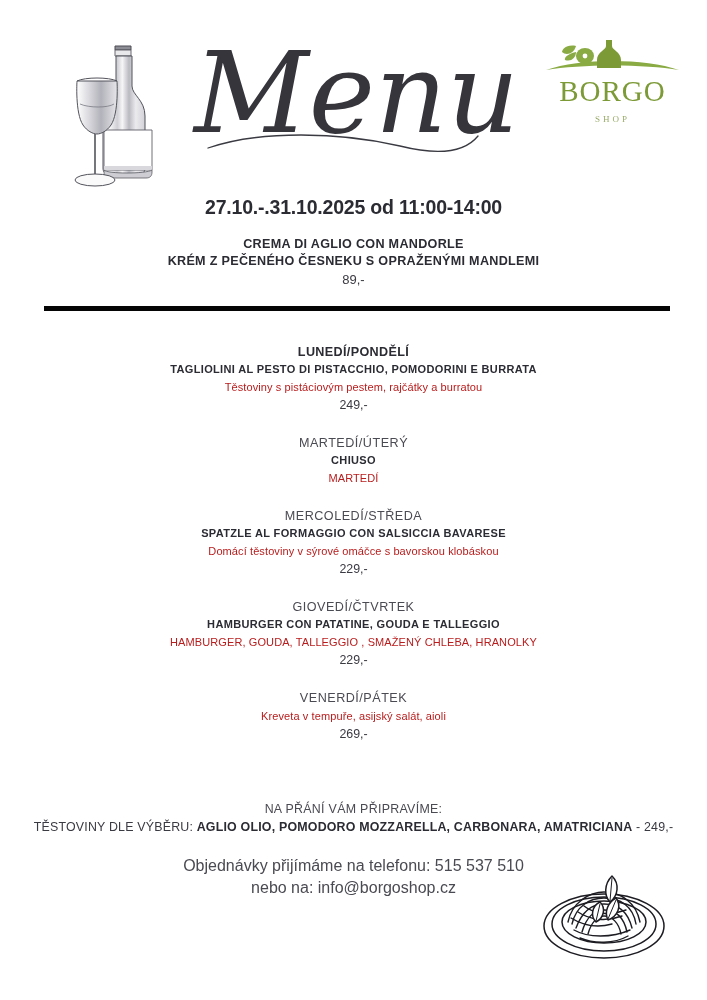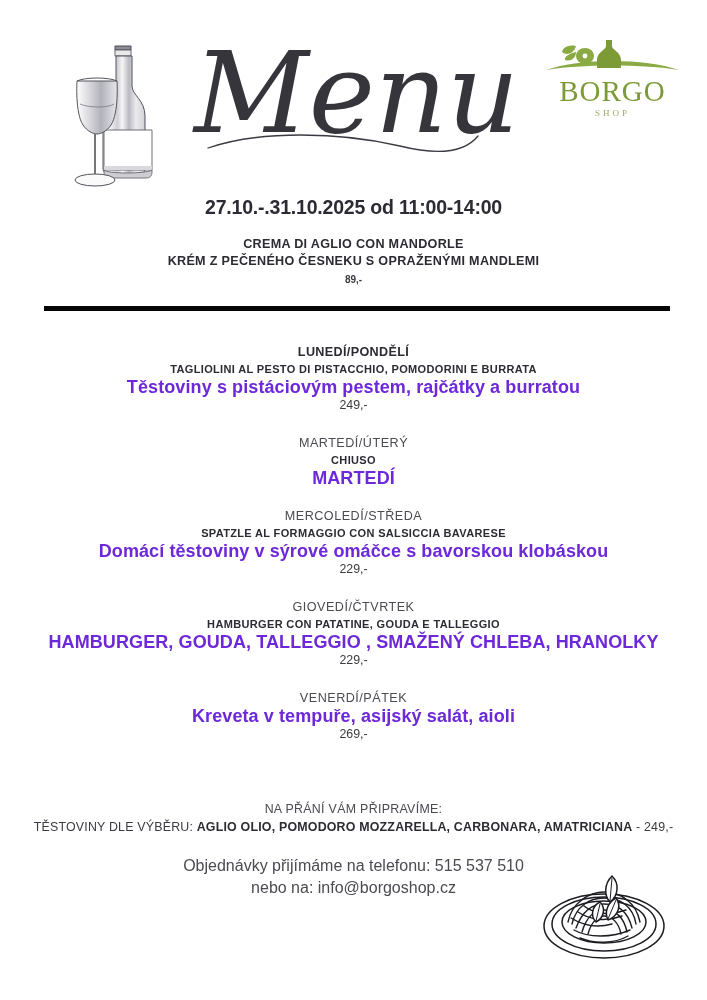--- a/index.html
+++ b/index.html
@@ -60,21 +60,21 @@
     letter-spacing: 1px;
     color: #7c9a36;
     line-height: 1;
     margin-top: 1px;
   }
   .logo-sub {
     font-family: "Liberation Serif", serif;
     font-size: 9px;
     letter-spacing: 3px;
     color: #9aad6b;
-    margin-top: 2px;
+    margin-top: 8px;
   }
 
   
   .daterange {
     position: absolute;
     left: 0; top: 196px;
     width: 707px;
     text-align: center;
     font-size: 19.5px;
     font-weight: bold;
@@ -86,22 +86,22 @@
     width: 707px;
     text-align: center;
   }
   .soup .it, .soup .cz {
     font-size: 12.6px;
     font-weight: bold;
     letter-spacing: 0.3px;
     line-height: 17px;
   }
   .soup .price {
-    font-size: 10px;
-    font-weight: bold;
+    font-size: 13px;
+    font-weight: normal;
     line-height: 20px;
     color: #3a3a42;
   }
 
   .rule {
     position: absolute;
     left: 44px;
     top: 306px;
     width: 626px;
     height: 5px;
@@ -128,23 +128,23 @@
     color: #4a4a52;
     letter-spacing: 0.5px;
   }
   .day .it {
     font-size: 11px;
     font-weight: bold;
     letter-spacing: 0.35px;
     line-height: 17px;
   }
   .day .cz {
-    font-size: 18px;
-    font-weight: bold;
-    color: #6d28d9;
+    font-size: 11px;
+    font-weight: normal;
+    color: #b91c1c;
     letter-spacing: 0.1px;
     line-height: 18px;
   }
   .day .price {
     font-size: 12.4px;
     font-weight: normal;
     color: #3a3a42;
     line-height: 18px;
   }
 

